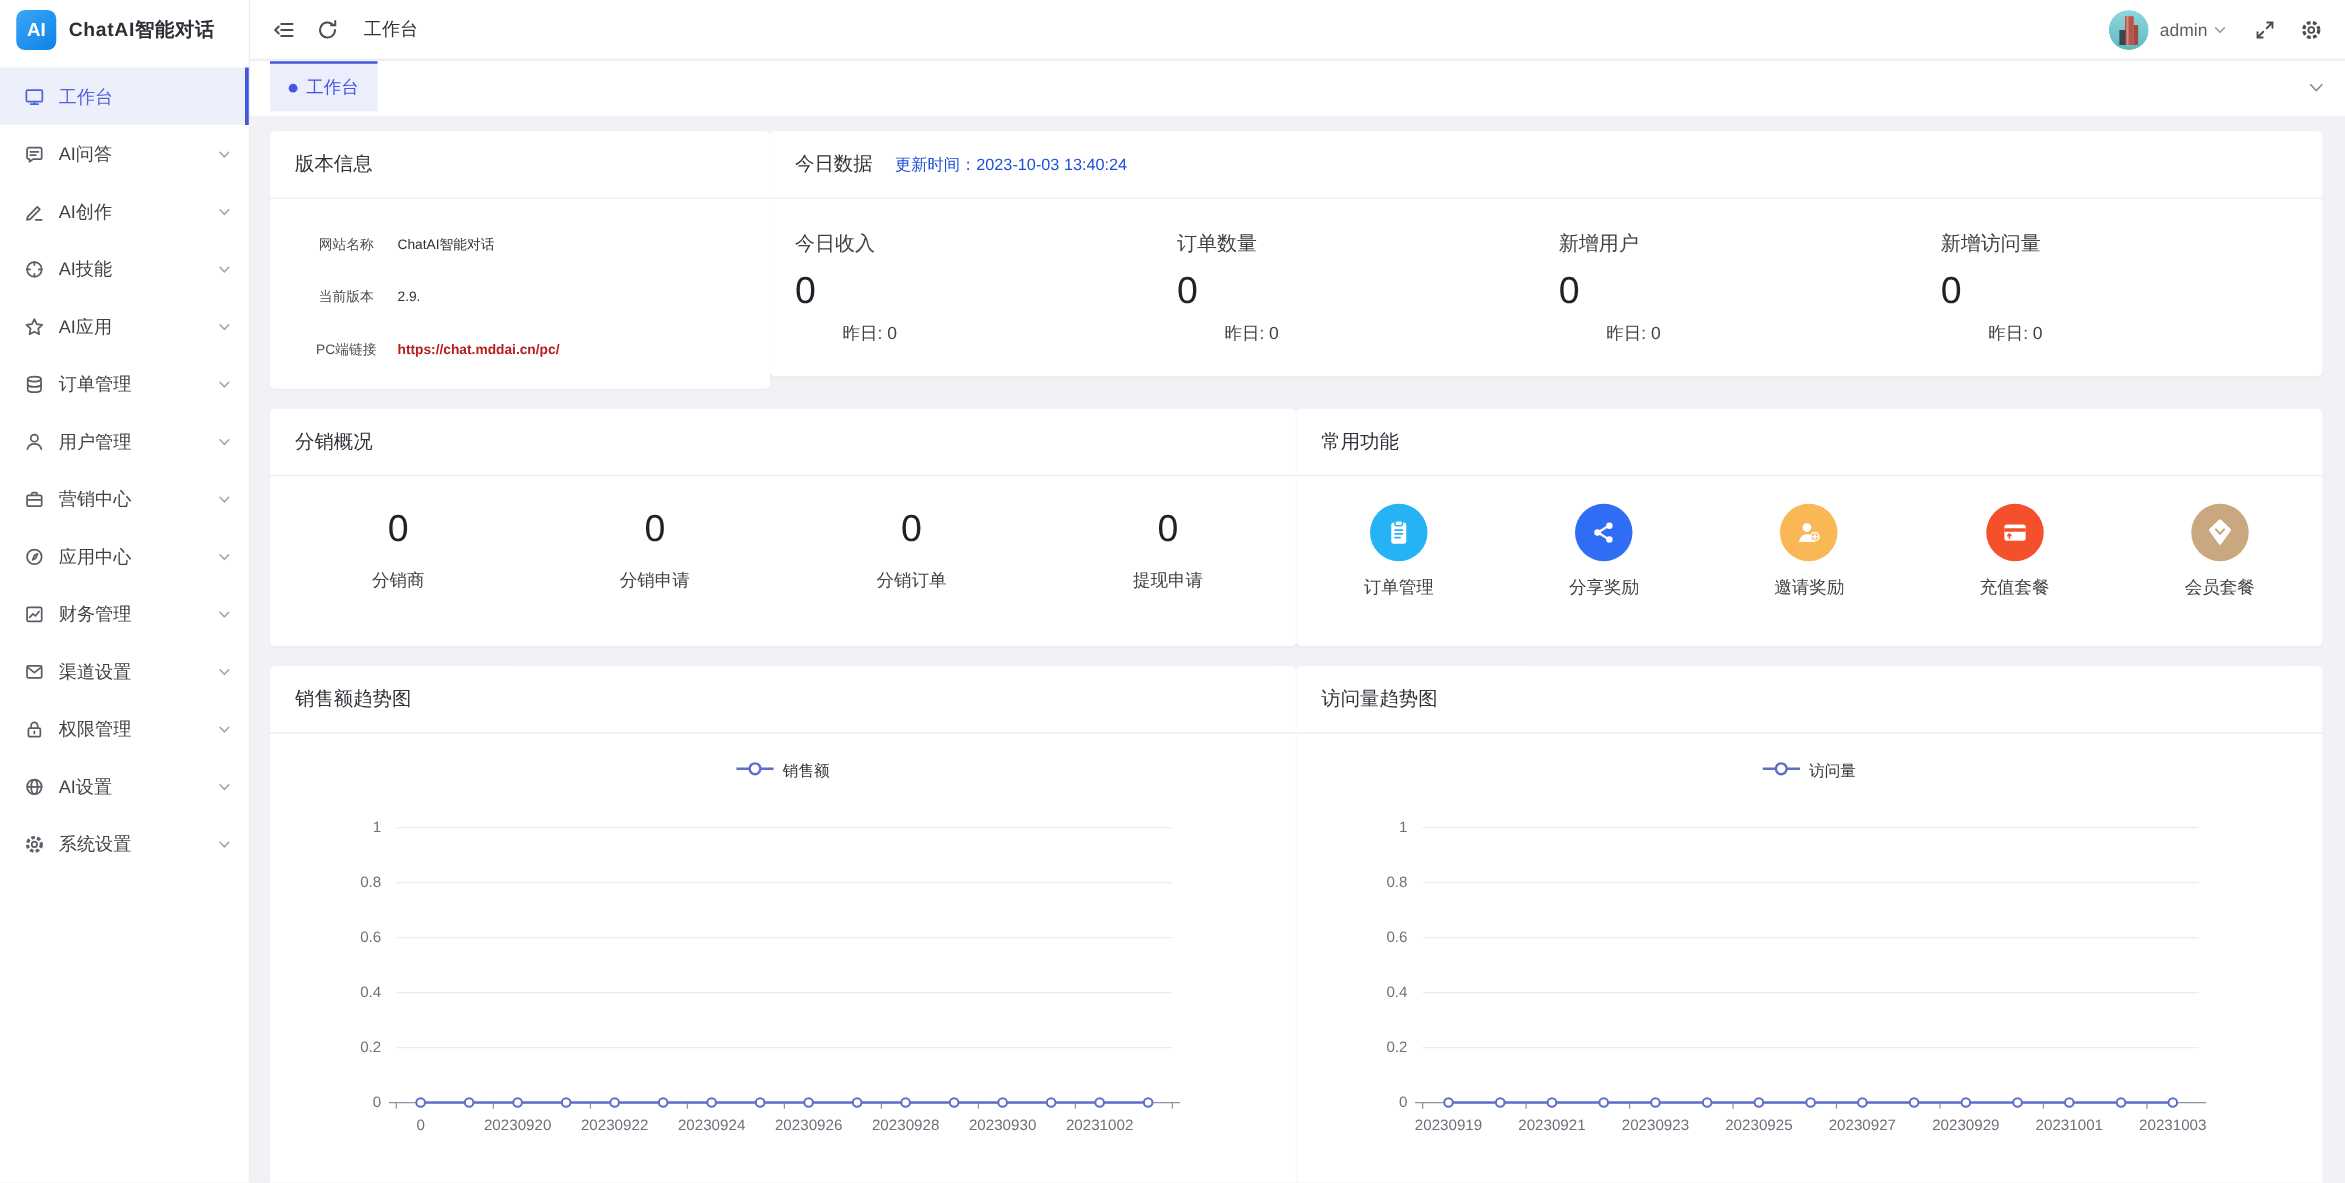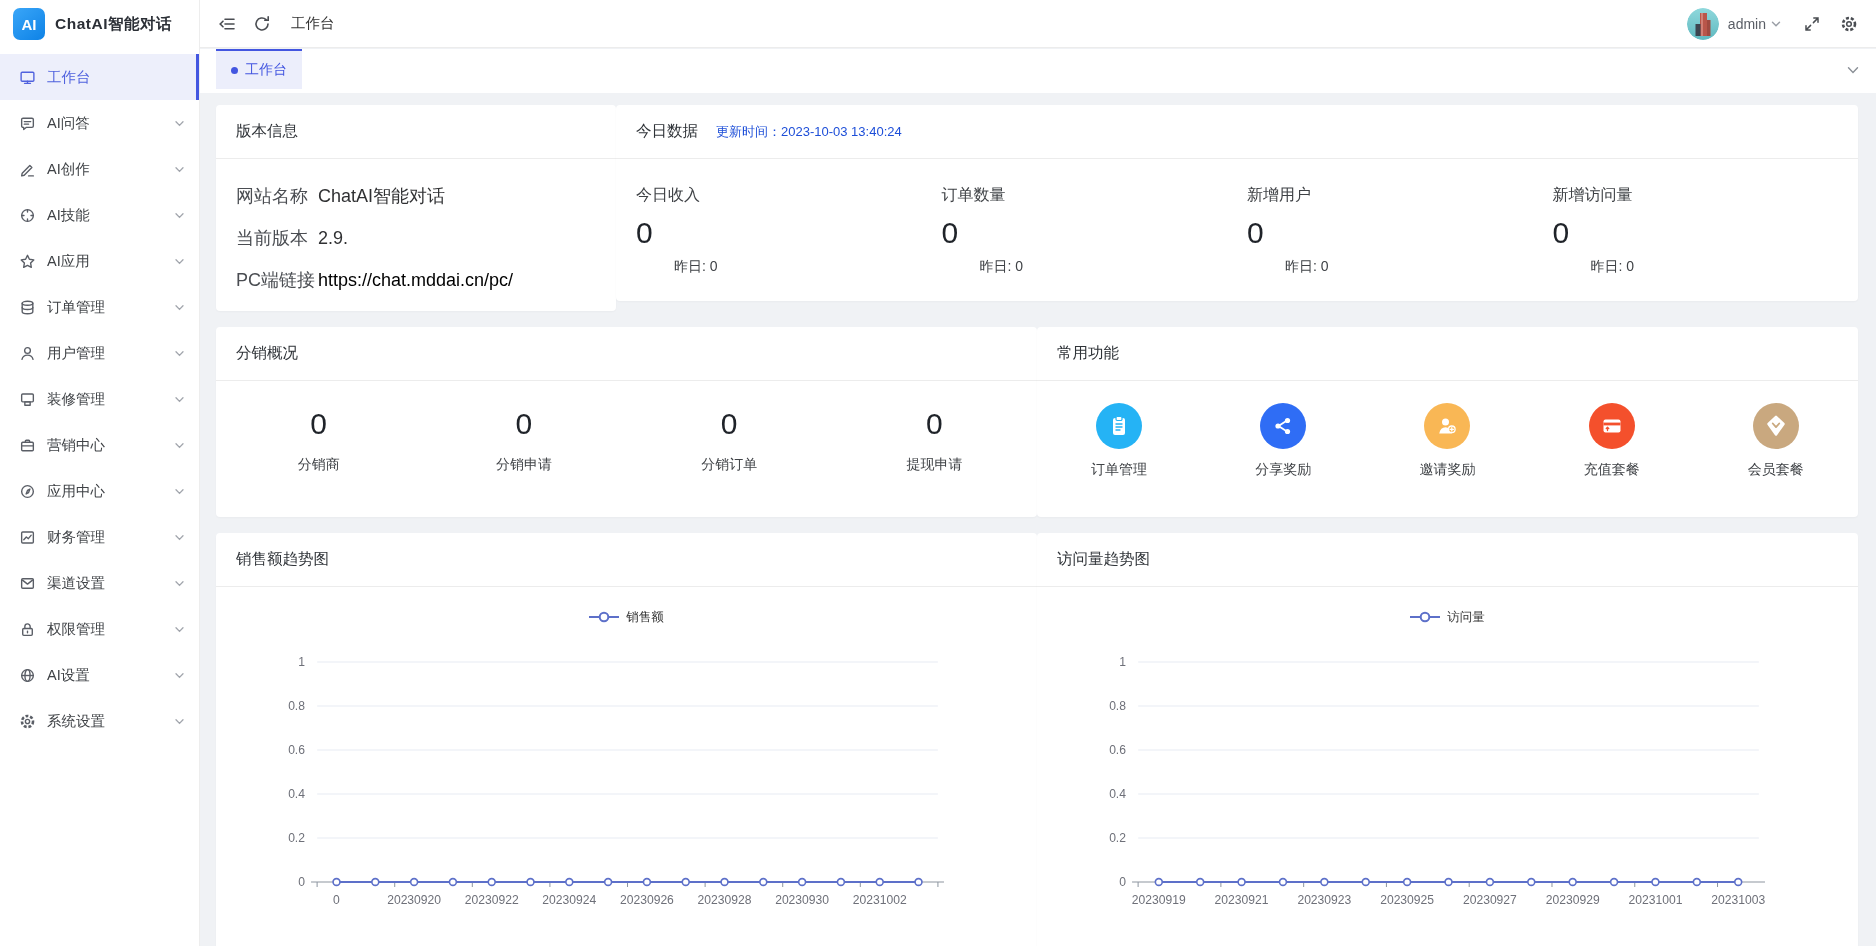--- a/index.html
+++ b/index.html
@@ -48,24 +48,24 @@
   
   .content { position:absolute; left:200px; top:93px; right:0; bottom:0; background:#f0f2f5;
     padding:12px 18px 0 16px; overflow:hidden; }
   .row { display:flex; margin-bottom:16px; }
   .card { background:#fff; border-radius:4px; box-shadow:0 1px 2px rgba(0,0,0,.03); }
   .card-header { height:54px; display:flex; align-items:center; padding:0 20px;
     font-size:15.5px; color:#2f3338; border-bottom:1px solid #ececec; }
   .card-header .updated { margin-left:18px; font-size:13px; color:#1d4ed8; }
 
   .card-version { width:400px; flex:none; height:206px; }
-  .vrow { display:flex; font-size:18px; line-height:20px; margin-bottom:22px; }
+  .vrow { display:flex; font-size:11px; line-height:20px; margin-bottom:22px;text-align:center; }
   .vrow .vlabel { width:82px; color:#4a4d52; flex:none; }
   .vrow .vvalue { color:#303133; }
-  .vrow .vvalue.link { color:#000000; cursor:pointer; }
+  .vrow .vvalue.link { color:#b91c1c; cursor:pointer;font-weight:bold; }
   .version-body { padding:27px 20px 0 20px; }
 
   .card-today { flex:1; height:196px; }
   .today-body { display:flex; padding:26px 0 0 20px; }
   .tstat { width:25%; }
   .tstat .tlab { font-size:16px; color:#3f4246; }
   .tstat .tval { font-size:30px; color:#1f2329; margin:10px 0 8px; }
   .tstat .tsub { font-size:14px; color:#3f4246;padding-left:38px; }
 
   .card-dist { flex:1; height:190px; }
@@ -75,21 +75,21 @@
   .dstat .dlab { font-size:14px; color:#3f4246; margin-top:15px; }
 
   .card-func { flex:1; height:190px; }
   .func-body { display:flex; padding-top:22px; }
   .fitem { width:20%; display:flex; flex-direction:column; align-items:center; cursor:pointer; }
   .fcircle { width:46px; height:46px; border-radius:50%; display:flex; align-items:center; justify-content:center; }
   .fcircle svg { width:24px; height:24px; }
   .flabel { margin-top:12px; font-size:14px; color:#3f4246; }
 
   .card-chart { flex:1; height:460px; }
-  .legend-row { display:flex; justify-content:center; margin-top:22px; height:16px; cursor:pointer; }
+  .legend-row { display:flex; justify-content:center; align-items:center; margin-top:22px; height:16px; cursor:pointer; }
   .legend-row .ltext { font-size:12.5px; color:#333; margin-left:7px; }
   .chart-box { width:100%; height:330px; margin-top:4px; }
   .chart-box svg { display:block; width:100%; height:330px; }
 </style>
 </head>
 <body>
 
 <div class="sidebar">
   <div class="logo-row">
     <div class="logo-badge">AI</div>
@@ -176,34 +176,20 @@
         </span>
       </div>
       <div class="side-item">
         <span class="sicon">
           <svg viewBox="0 0 16 16" fill="none" stroke="currentColor" stroke-width="1.3" stroke-linecap="round">
             <circle cx="8" cy="5.2" r="2.7"></circle>
             <path d="M2.8 13.5c.6-2.6 2.7-4 5.2-4s4.6 1.4 5.2 4"></path>
           </svg>
         </span>
         <span class="slabel">用户管理</span>
-        <span class="schev">
-          <svg width="11" height="11" viewBox="0 0 11 11" fill="none" stroke="currentColor" stroke-width="1.3" stroke-linecap="round">
-            <path d="m2 3.8 3.5 3.6L9 3.8"></path>
-          </svg>
-        </span>
-      </div>
-      <div class="side-item">
-        <span class="sicon">
-          <svg viewBox="0 0 16 16" fill="none" stroke="currentColor" stroke-width="1.3" stroke-linejoin="round">
-            <rect x="2.5" y="2.8" width="11" height="7.4" rx="1"></rect>
-            <rect x="5.5" y="10.2" width="5" height="3.2"></rect>
-          </svg>
-        </span>
-        <span class="slabel">装修管理</span>
         <span class="schev">
           <svg width="11" height="11" viewBox="0 0 11 11" fill="none" stroke="currentColor" stroke-width="1.3" stroke-linecap="round">
             <path d="m2 3.8 3.5 3.6L9 3.8"></path>
           </svg>
         </span>
       </div>
       <div class="side-item">
         <span class="sicon">
           <svg viewBox="0 0 16 16" fill="none" stroke="currentColor" stroke-width="1.3" stroke-linejoin="round">
             <rect x="2.5" y="5" width="11" height="8" rx="1"></rect>

